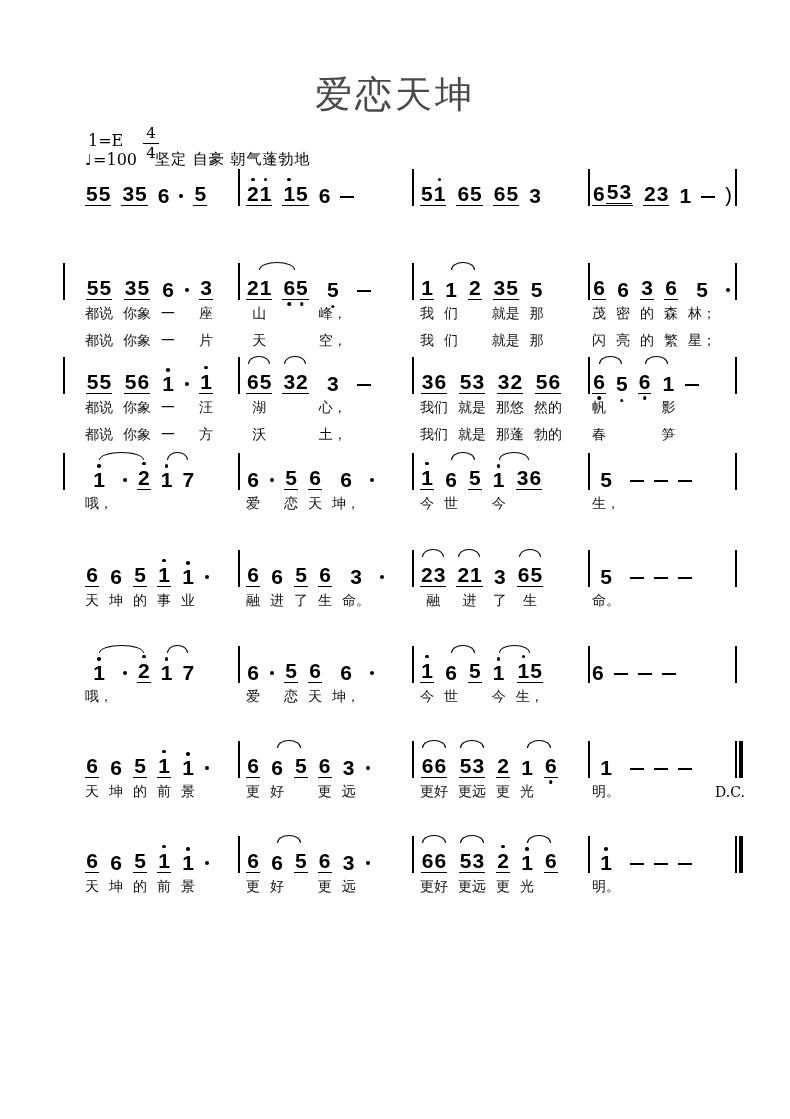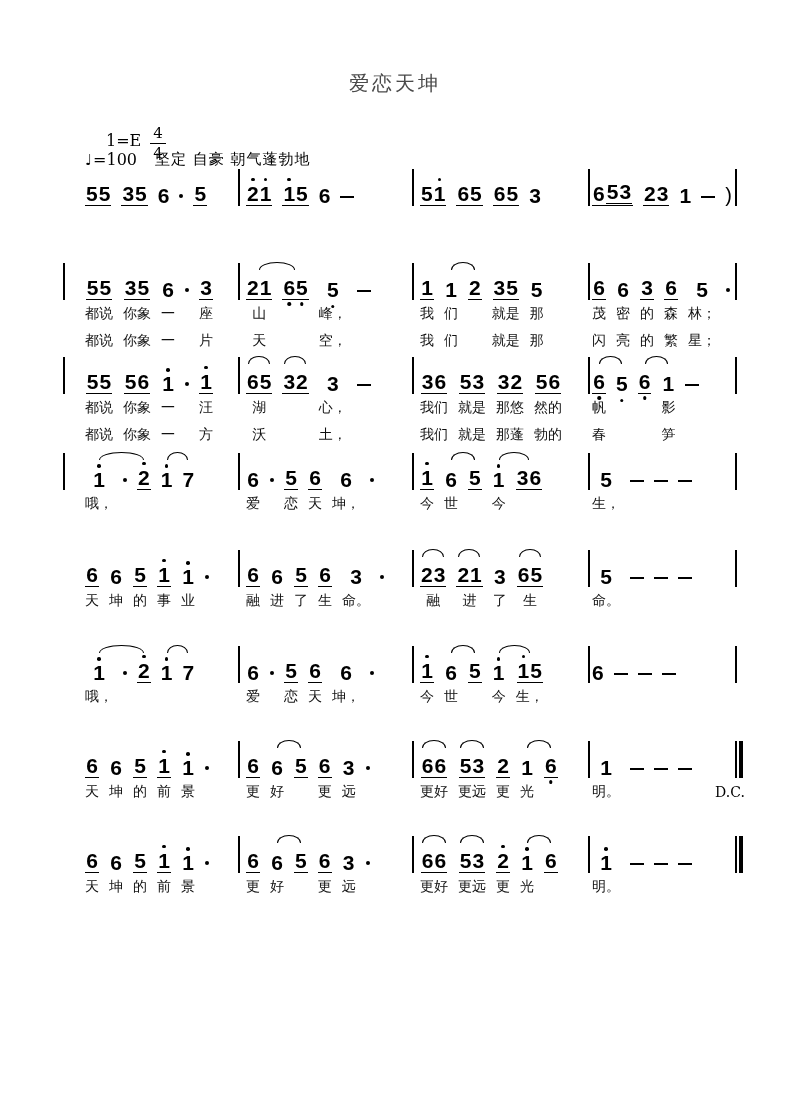--- a/index.html
+++ b/index.html
@@ -3,23 +3,23 @@
 <meta charset="utf-8">
 <style>
   html,body{margin:0;padding:0;background:#ffffff;}
   body{width:790px;height:1119px;position:relative;overflow:hidden;
        font-family:"Liberation Sans",sans-serif;color:#000;}
   .sheet{position:absolute;inset:0;background:#fff;}
 
   
   .title{position:absolute;top:70px;left:0;width:790px;text-align:center;
          font-family:"Liberation Serif","DejaVu Serif",serif;
-         font-size:20px;letter-spacing:3px;color:#4a4a4a;}
-  .keysig{position:absolute;left:88px;top:124px;display:flex;align-items:flex-start;gap:9px;
-          font-family:"DejaVu Serif",serif;font-size:16px;margin-left:18px;}
+         font-size:37px;letter-spacing:3px;color:#4a4a4a;}
+  .keysig{position:absolute;left:88px;top:124px;display:flex;align-items:flex-start;gap:20px;
+          font-family:"DejaVu Serif",serif;font-size:16px;}
   .keysig .key{margin-top:7px;}
   .frac{display:inline-flex;flex-direction:column;align-items:center;
         font-size:15px;line-height:1.25;font-family:"DejaVu Serif",serif;}
   .frac .num{border-bottom:1.2px solid #000;padding:0 3px 0;}
   .frac .den{padding-top:0;}
   .tempoline{position:absolute;left:85px;top:150px;display:flex;align-items:flex-end;
              font-family:"DejaVu Serif",serif;font-size:16px;}
   .qnote{font-size:15px;margin-right:1px;}
   .expression{margin-left:18px;font-size:15px;letter-spacing:1px;}
   .credits{position:absolute;right:66px;top:119px;text-align:left;

